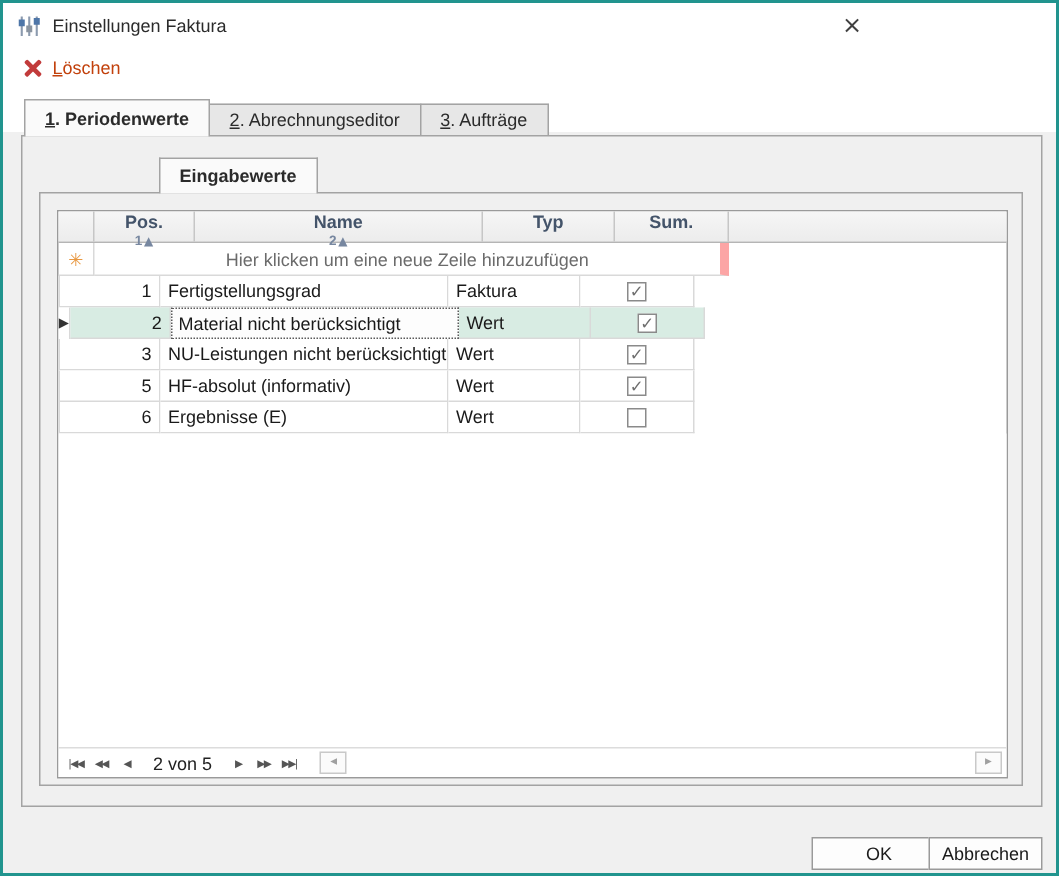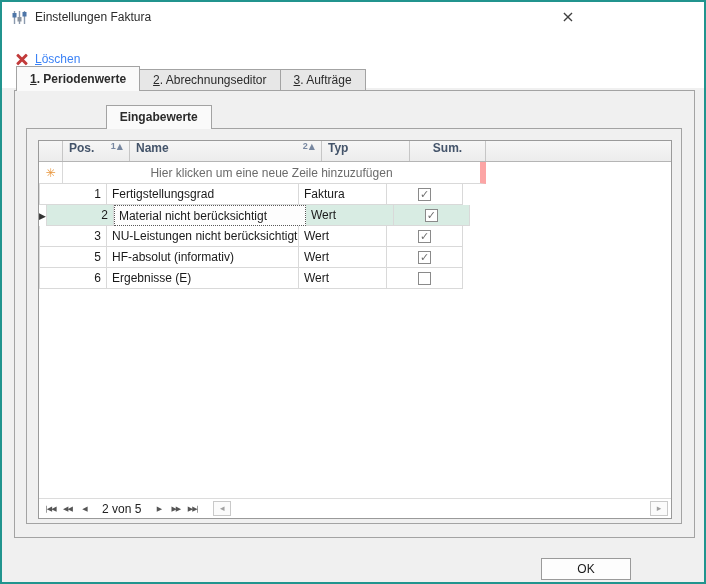--- a/index.html
+++ b/index.html
@@ -7,21 +7,21 @@
   body { font-family:"Liberation Sans","DejaVu Sans",sans-serif; font-size:12px; color:#1a1a1a; background:#f0f0f0; }
   .window { position:absolute; left:0; top:0; width:706px; height:584px; border:2px solid #21948e; background:#f0f0f0; overflow:hidden; }
 
   
   .header-zone { position:absolute; left:0; top:0; width:702px; height:86px; background:#ffffff; }
   .titlebar { position:absolute; left:0; top:0; width:590px; height:30px; background:#ffffff; }
   .app-icon { position:absolute; left:10px; top:8px; width:15px; height:15px; }
   .title-text { position:absolute; left:33px; top:8px; font-size:12px; color:#2b2b2b; }
   .close-btn { position:absolute; right:8px; top:4px; width:32px; height:22px; background:transparent; border:none; font-size:16px; line-height:20px; color:#404040; text-align:center; cursor:pointer; font-family:"DejaVu Sans",sans-serif; }
   .toolbar { position:absolute; left:0; top:30px; width:702px; height:30px; background:#ffffff; }
-  .delete-btn { position:absolute; left:8px; top:16px; height:22px; display:flex; align-items:center; gap:7px; background:transparent; border:none; font-size:12px; color:#3b82f6; cursor:pointer; padding:0 6px; font-family:inherit; }
+  .delete-btn { position:absolute; left:8px; top:2px; height:22px; display:flex; align-items:center; gap:7px; background:transparent; border:none; font-size:12px; color:#c2410c; cursor:pointer; padding:0 6px; font-family:inherit; }
   .x-icon { position:relative; width:12px; height:12px; display:inline-block; }
   .x-icon::before,.x-icon::after { content:""; position:absolute; left:-1px; top:4.5px; width:14px; height:3px; background:#c23b3b; border-radius:1px; }
   .x-icon::before { transform:rotate(45deg); }
   .x-icon::after { transform:rotate(-45deg); }
   .u { text-decoration:underline; }
 
   
   .tabstrip { position:absolute; display:flex; align-items:flex-end; }
   .outer-tabs { left:14px; top:64px; height:25px; }
   .inner-tabs { left:24px; top:103px; height:24px; }
@@ -29,21 +29,21 @@
   .tab.selected { background:#fafafa; border-bottom:none; font-weight:bold; height:25px; line-height:24px; z-index:3; position:relative; }
   .inner-tabs .tab { background:#e3e3e3; height:21px; line-height:20px; }
   .inner-tabs .tab.selected { background:#fafafa; height:24px; line-height:23px; }
 
   .outer-page { position:absolute; left:12px; top:88px; width:681px; height:448px; border:1px solid #a3a3a3; background:#f0f0f0; z-index:1; }
   .inner-page { position:absolute; left:24px; top:126px; width:656px; height:396px; border:1px solid #a3a3a3; background:#f0f0f0; z-index:2; }
 
   
   .grid { position:absolute; left:36px; top:138px; width:634px; height:379px; border:1px solid #9a9a9a; background:#ffffff; z-index:4; display:flex; flex-direction:column; }
   .g-header { display:flex; height:21px; background:linear-gradient(#f6f6f6,#ececec); border-bottom:1px solid #b5b5b5; flex:0 0 auto; }
-  .h-cell { border-right:1px solid #c6c6c6; display:flex; align-items:flex-start; padding:0 6px; font-weight:bold; color:#44546a; cursor:pointer; }
+  .h-cell { border-right:1px solid #c6c6c6; display:flex; align-items:center; padding:0 6px; font-weight:bold; color:#44546a; cursor:pointer;flex-direction:column; }
   .h-cell .lbl { flex:1; }
   .sort { display:flex; align-items:center; color:#7787a0; font-weight:bold; }
   .sort .num { font-size:9px; margin-right:1px; }
   .sort .tri { font-size:8px; font-family:"DejaVu Sans",sans-serif; }
   .h-fill { flex:1; border-right:none; cursor:default; }
   .c-ind { width:24px; flex:0 0 24px; }
   .c-pos { width:67px; flex:0 0 67px; }
   .c-name { width:192px; flex:0 0 192px; }
   .c-typ { width:88px; flex:0 0 88px; }
   .c-sum { width:76px; flex:0 0 76px; }
@@ -221,14 +221,15 @@
       <div class="navbtn">▶</div>
       <div class="navbtn">▶▶</div>
       <div class="navbtn">▶▶|</div>
       <div class="scrollbtn sb-left">◂</div>
       <div class="sb-track"></div>
       <div class="scrollbtn">▸</div>
     </div>
   </div>
 
   <button class="btn btn-ok">OK</button>
+  <button class="btn btn-cancel">Abbrechen</button>
 
 </div>
 
 </body></html>

